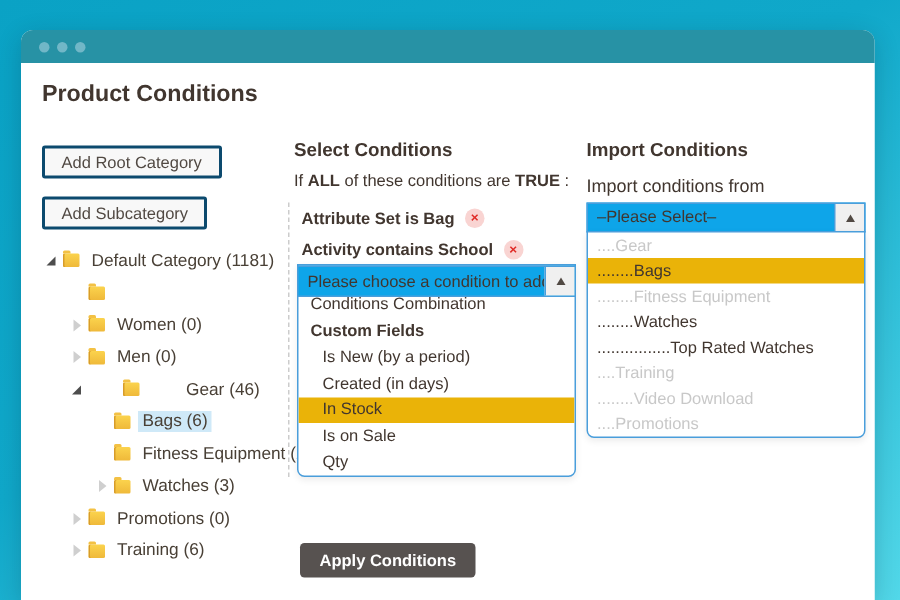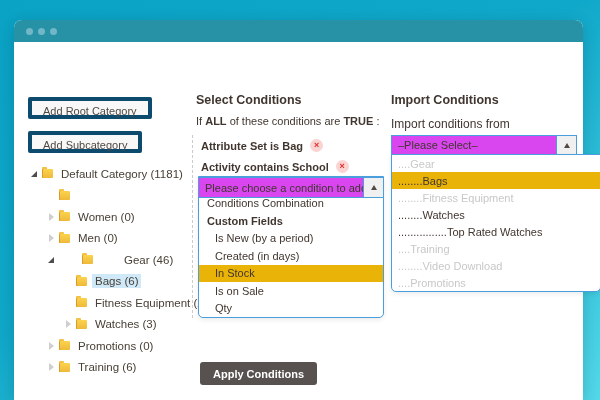--- a/index.html
+++ b/index.html
@@ -19,21 +19,21 @@
     display:flex; align-items:center; padding-left:12px; gap:5px;
   }
   .dot { width:7px; height:7px; border-radius:50%; background:#71b7c7; }
   .content { position:absolute; left:0; top:22px; right:0; bottom:0; background:#fff; }
 
   .page-title { position:absolute; left:14px; top:12px; font-size:15.5px; font-weight:700; color:#41362f; }
 
   
   .btn-light {
     position:absolute; left:14px; font-size:11px; color:#514943;
-    background:#f8f8f8; border:4px solid #0c4a6e; border-radius:2px;
+    background:#f8f8f8; border:2px solid #0c4a6e; border-radius:2px;
     padding:4px 11px; height:22px; cursor:pointer; font-family:inherit;
   }
   #btn-root { top:55px; } #btn-sub { top:89px; }
   .tree { position:absolute; left:14px; top:121px; width:168px; }
   .tree-row { display:flex; align-items:center; height:21.5px; cursor:pointer; }
   .arrow-cell { width:12px; display:flex; justify-content:center; align-items:center; flex:0 0 12px; }
   .tri-open { width:0; height:0; border-bottom:6px solid #4d4d4d; border-left:6px solid transparent; }
   .tri-closed { width:0; height:0; border-top:4px solid transparent; border-bottom:4px solid transparent; border-left:5px solid #cfcfcf; }
   .folder {
     width:11px; height:9px; margin:0 5px 0 2px; flex:0 0 11px; position:relative;
@@ -53,21 +53,21 @@
   .intro b { font-weight:700; }
 
   .rule { position:absolute; left:178px; top:93px; width:200px; border-left:1px dashed #ccc; }
   .chip { height:21px; display:flex; align-items:center; padding-left:8px; font-size:11px; font-weight:600; color:#41362f; }
   .chip .val { font-weight:700; margin-left:3px; }
   .x-icon {
     width:13px; height:13px; border-radius:50%; background:#f9d4d2; color:#e02b27;
     font-size:9px; line-height:13px; text-align:center; font-weight:700; margin-left:7px; cursor:pointer;
   }
   .selectbox {
-    height:21px; border:1px solid #4a9edb; background:#d946ef;
+    height:21px; border:1px solid #4a9edb; background:#0ea5e9;
     display:flex; align-items:center; font-size:11px; color:#41362f; cursor:pointer;
   }
   .selectbox .sel-text { flex:1; padding-left:6px; white-space:nowrap; overflow:hidden; }
   .arrow-btn {
     width:20px; align-self:stretch; border-left:1px solid #4a9edb; background:#f0f0f0;
     display:flex; align-items:center; justify-content:center; cursor:pointer;
   }
   .tri-up { width:0; height:0; border-left:3.5px solid transparent; border-right:3.5px solid transparent; border-bottom:5px solid #514943; }
   .listbox {
     background:#fff; border:1px solid #4a9edb; border-radius:0 0 5px 5px;
@@ -84,34 +84,35 @@
   #mid-list .opt { height:17.5px; }
   .btn-dark {
     position:absolute; left:186px; top:320px; background:#575250; color:#fff;
     font-size:11px; font-weight:700; border:0; border-radius:3px;
     padding:5px 13px; height:23px; cursor:pointer; font-family:inherit;
   }
 
   
   .imp-label { position:absolute; left:377px; top:75px; font-size:12px; color:#41362f; }
   #imp-select { position:absolute; left:377px; top:93px; width:186px; height:20px; }
-  #imp-list { position:absolute; left:377px; top:112px; width:210px; }
+  #imp-list { position:absolute; left:377px; top:112px; width:186px; }
   #imp-list .opt { height:17px; padding-left:6px; }
 </style>
 </head>
 <body>
 
 <div class="window">
   <div class="titlebar">
     <span class="dot"></span>
     <span class="dot"></span>
     <span class="dot"></span>
   </div>
   <div class="content">
 
+    <div class="page-title">Product Conditions</div>
 
     <button class="btn-light" id="btn-root">Add Root Category</button>
     <button class="btn-light" id="btn-sub">Add Subcategory</button>
     <div class="tree" id="tree">
         <div class="tree-row" style="margin-left: 0px;">
           <span class="arrow-cell">
             <span class="tri-open"></span>
           </span>
           <span class="folder"></span>
           <span class="tree-label">Default Category (1181)</span>

